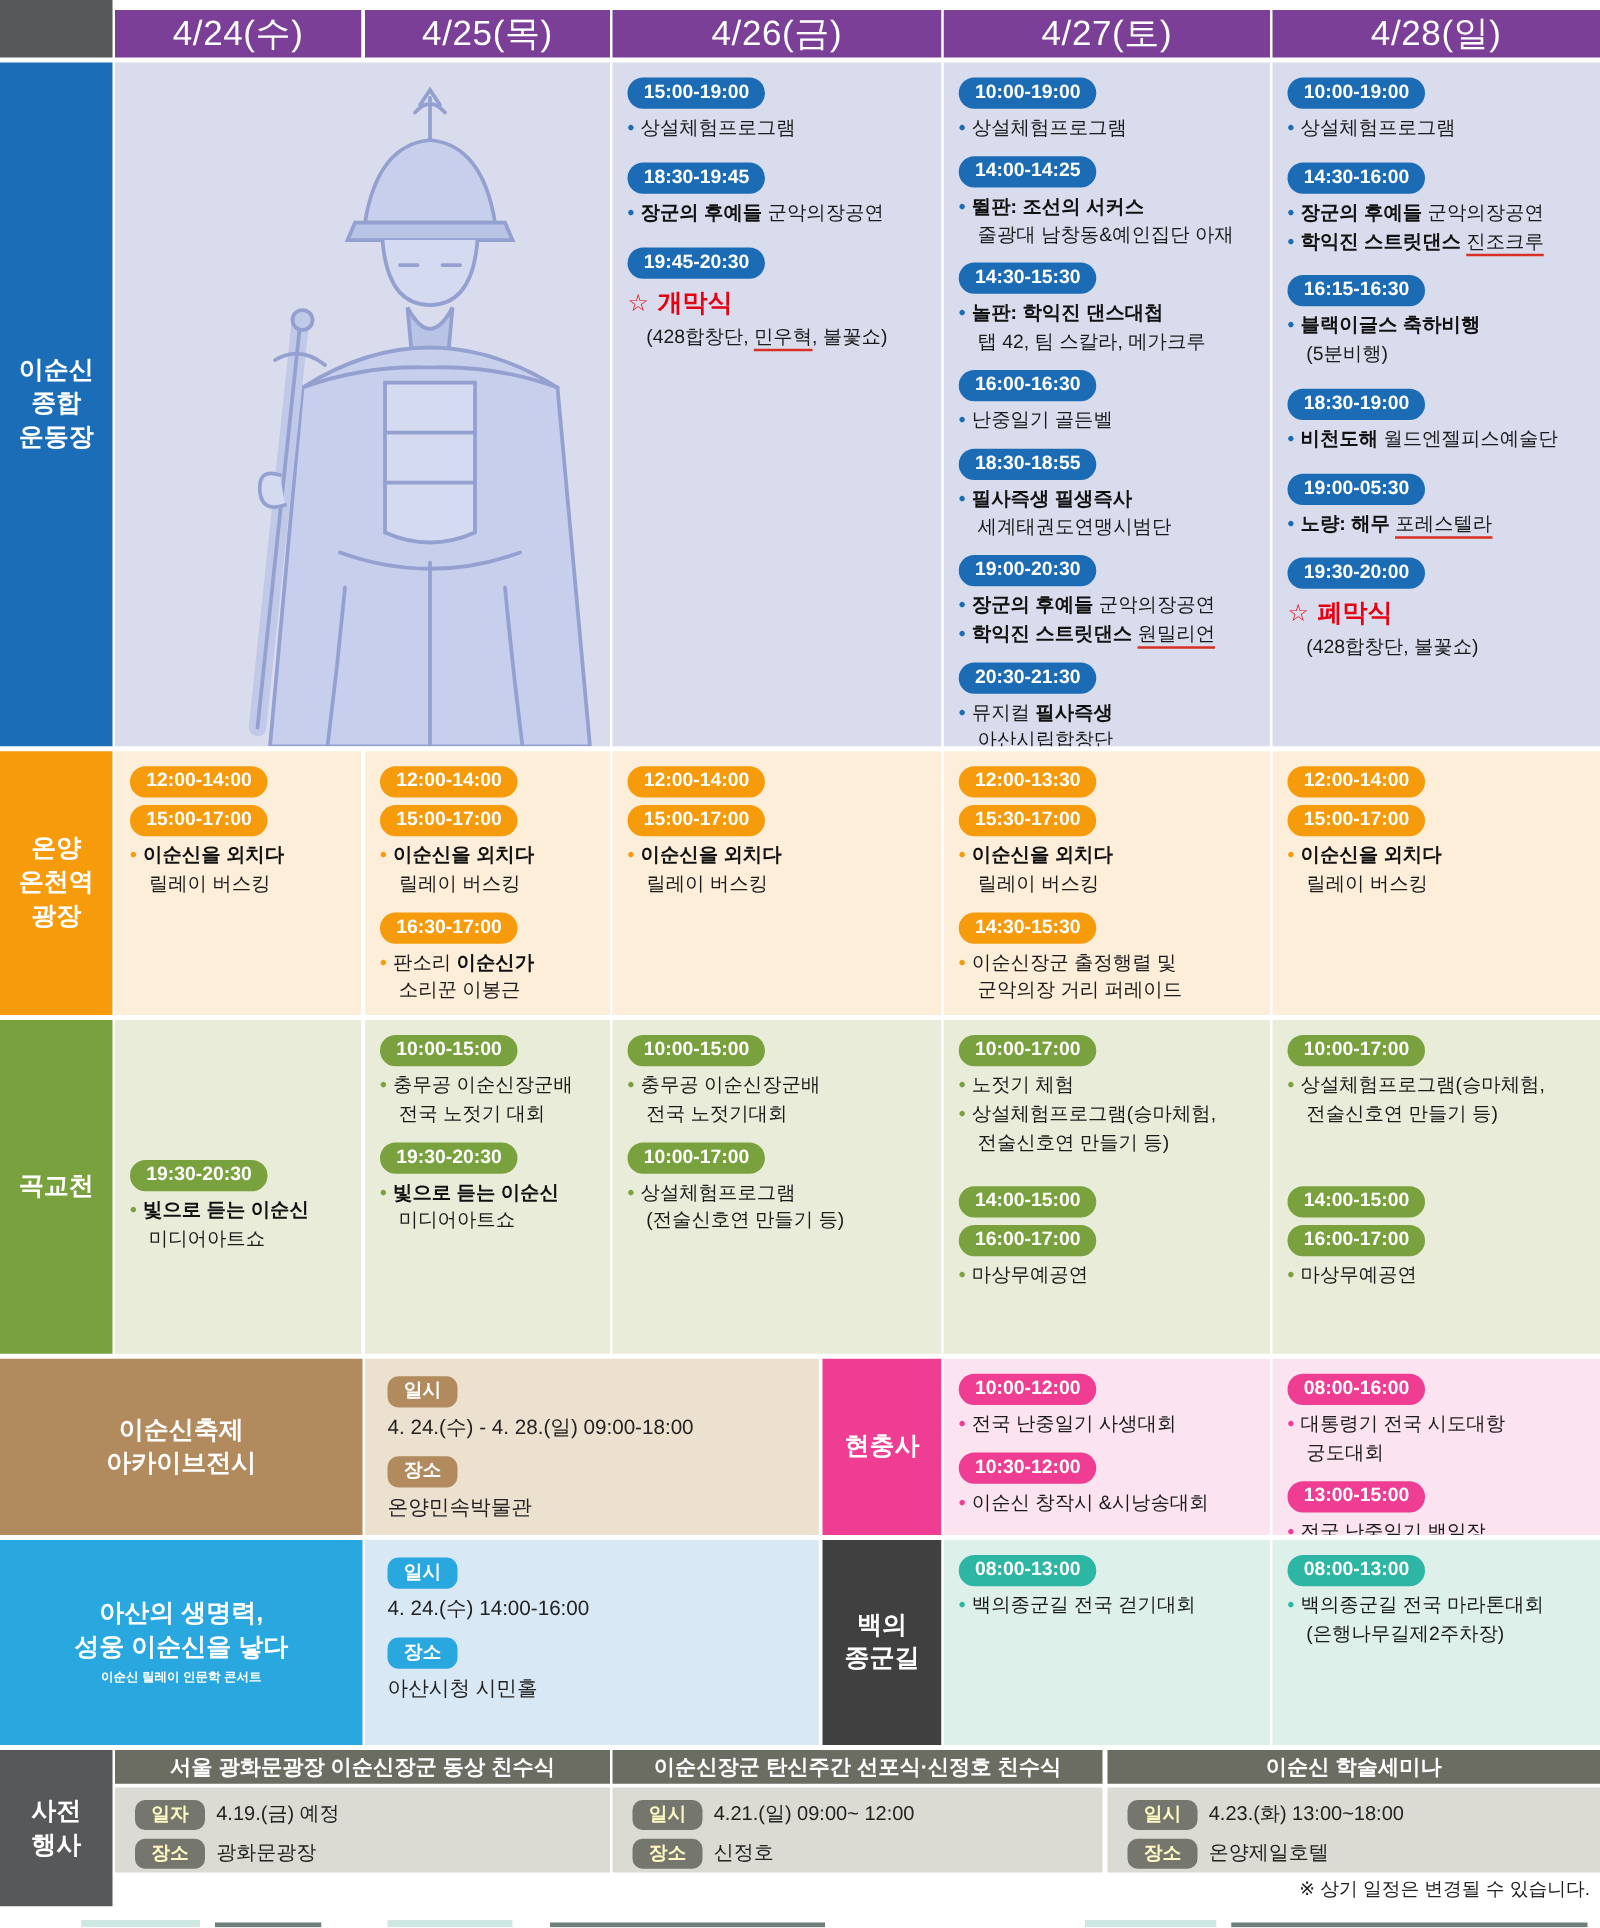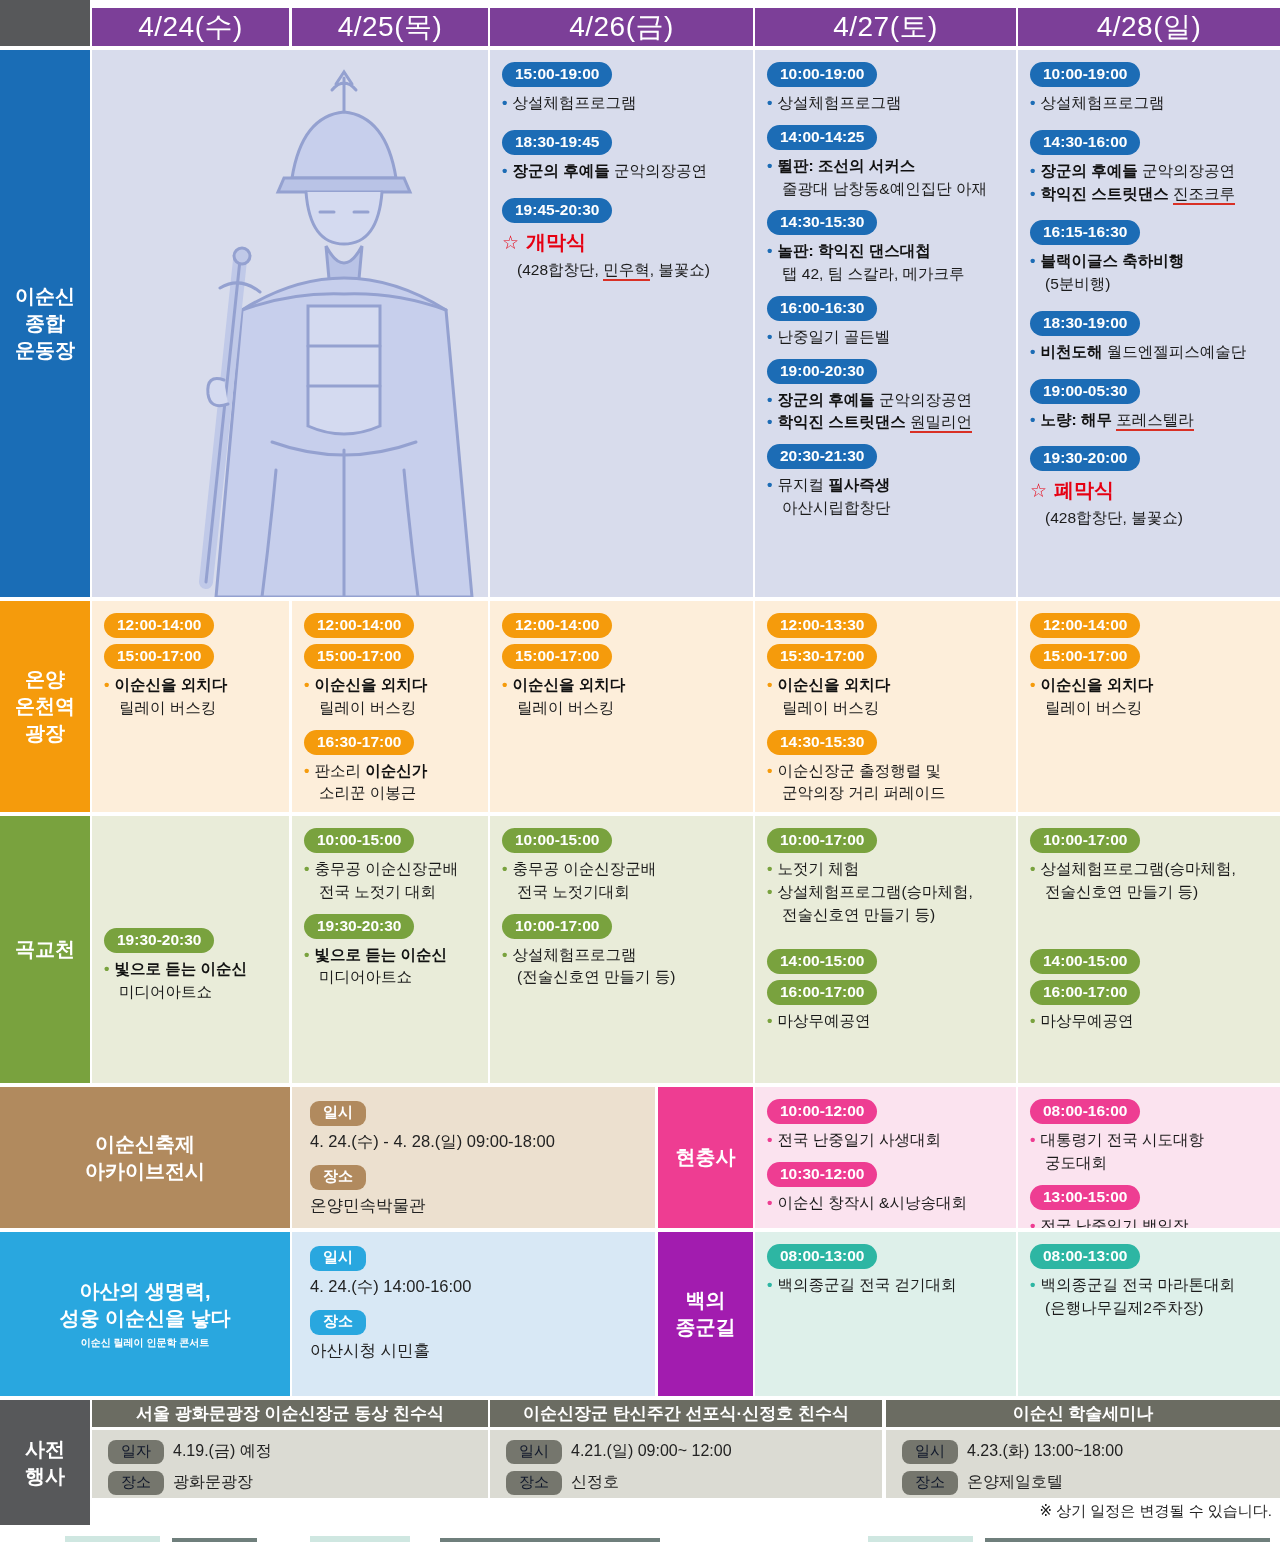--- a/index.html
+++ b/index.html
@@ -11,21 +11,21 @@
   .col4{left:755px;width:261px}.col5{left:1018px;width:262px}
   
   .corner{left:0;top:0;width:90px;height:46px;background:#57585a}
   .dh{top:8px;height:38px;background:#7c3f98;color:#fff;font-weight:normal;font-size:28px;
       display:flex;align-items:center;justify-content:center;letter-spacing:.5px}
   
   .vh{color:#fff;font-weight:bold;display:flex;flex-direction:column;align-items:center;justify-content:center;
       text-align:center;white-space:pre-line;font-size:20px;line-height:1.35}
   .hb-blue{background:#1a6db6}.hb-or{background:#f59b0c}.hb-gr{background:#79a23e}
   .hb-br{background:#b18a5e}.hb-pk{background:#ee3d92}.hb-sky{background:#29a7df}
-  .hb-tl{background:#a21caf}.hb-gray{background:#57585a}
+  .hb-tl{background:#404040}.hb-gray{background:#57585a}
   .vh .sub{font-size:10px;margin-top:4px;font-weight:bold}
   
   .bg-lav{background:#d8dcec}.bg-pe{background:#fdeeda}.bg-sg{background:#e9ecd9}
   .bg-tan{background:#ece0cf}.bg-lpk{background:#fbe3ef}.bg-lbl{background:#d8e8f5}
   .bg-ltl{background:#def0ea}.bg-gr6{background:#dbdbd3}
   
   .sched{padding:12px 10px 8px 12px;overflow:hidden}
   .entry{margin-bottom:11px}
   .badge{display:table;color:#fff;font-weight:bold;font-size:15.5px;padding:3px 13px 4px;
          border-radius:16px;margin:0 0 6px 0;white-space:nowrap}
@@ -51,21 +51,21 @@
   .infocell{padding:14px 18px;overflow:hidden}
   .ibadge{display:table;color:#fff;font-weight:bold;font-size:15px;padding:2px 13px 4px;
           border-radius:9px;margin-bottom:5px}
   .ib-br{background:#b18a5e}.ib-sky{background:#29a7df}
   .itext{font-size:16.5px;color:#222;margin-bottom:12px}
   
   .sbar{top:1400px;height:27px;background:#6b6c62;color:#fff;font-weight:bold;font-size:17px;
         display:flex;align-items:center;justify-content:center}
   .scontent{top:1430px;height:68px;padding:10px 16px}
   .prow{margin-bottom:7px;white-space:nowrap}
-  .pbadge{display:inline-block;background:#75766d;color:#0f172a;font-weight:normal;font-size:15px;
+  .pbadge{display:inline-block;background:#75766d;color:#fef9c3;font-weight:bold;font-size:15px;
           padding:2px 13px 3px;border-radius:8px;margin-right:9px}
   .ptext{font-size:16px;color:#222}
   
   .footnote{left:0;top:1502px;width:1272px;text-align:right;font-size:15px;color:#222;font-weight:500}
   
   .strip{top:1536px;height:6px}
   .strip.lt{background:#cfe7e1}.strip.dk{background:#6f7f7c;height:4px;top:1538px}
 </style>
 </head>
 <body>
@@ -133,20 +133,25 @@
       <div class="entry">
         <div class="badge">14:30-15:30</div>
         <div class="line"><span class="dot">•</span><span class="b">놀판: 학익진 댄스대첩</span></div>
         <div class="line cont"><span>탭 42, 팀 스칼라, 메가크루</span></div>
       </div>
       <div class="entry">
         <div class="badge">16:00-16:30</div>
         <div class="line"><span class="dot">•</span><span>난중일기 골든벨</span></div>
       </div>
       <div class="entry">
+        <div class="badge">18:30-18:55</div>
+        <div class="line"><span class="dot">•</span><span class="b">필사즉생 필생즉사</span></div>
+        <div class="line cont"><span>세계태권도연맹시범단</span></div>
+      </div>
+      <div class="entry">
         <div class="badge">19:00-20:30</div>
         <div class="line"><span class="dot">•</span><span class="b">장군의 후예들</span><span> 군악의장공연</span></div>
         <div class="line"><span class="dot">•</span><span class="b">학익진 스트릿댄스</span><span> </span><span class="u">원밀리언</span></div>
       </div>
       <div class="entry">
         <div class="badge">20:30-21:30</div>
         <div class="line"><span class="dot">•</span><span>뮤지컬 </span><span class="b">필사즉생</span></div>
         <div class="line cont"><span>아산시립합창단</span></div>
       </div>
     </div>

